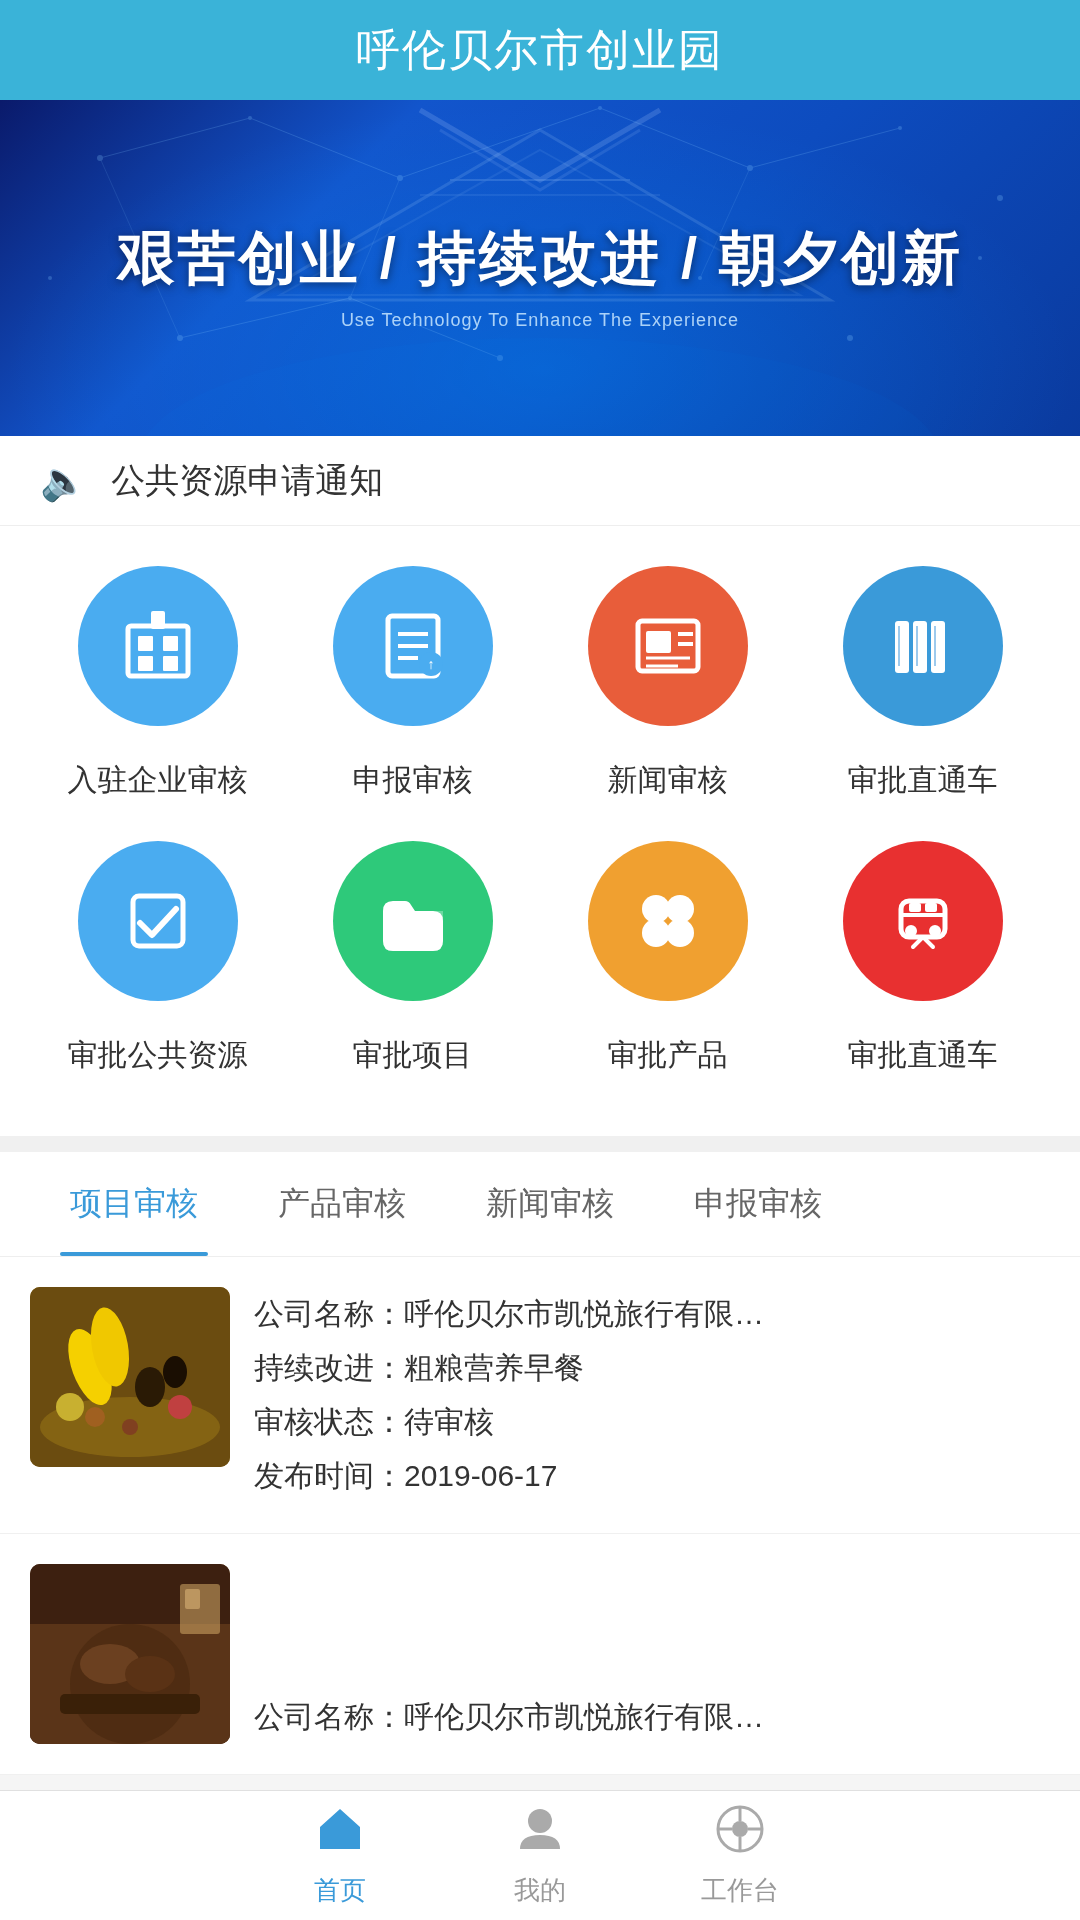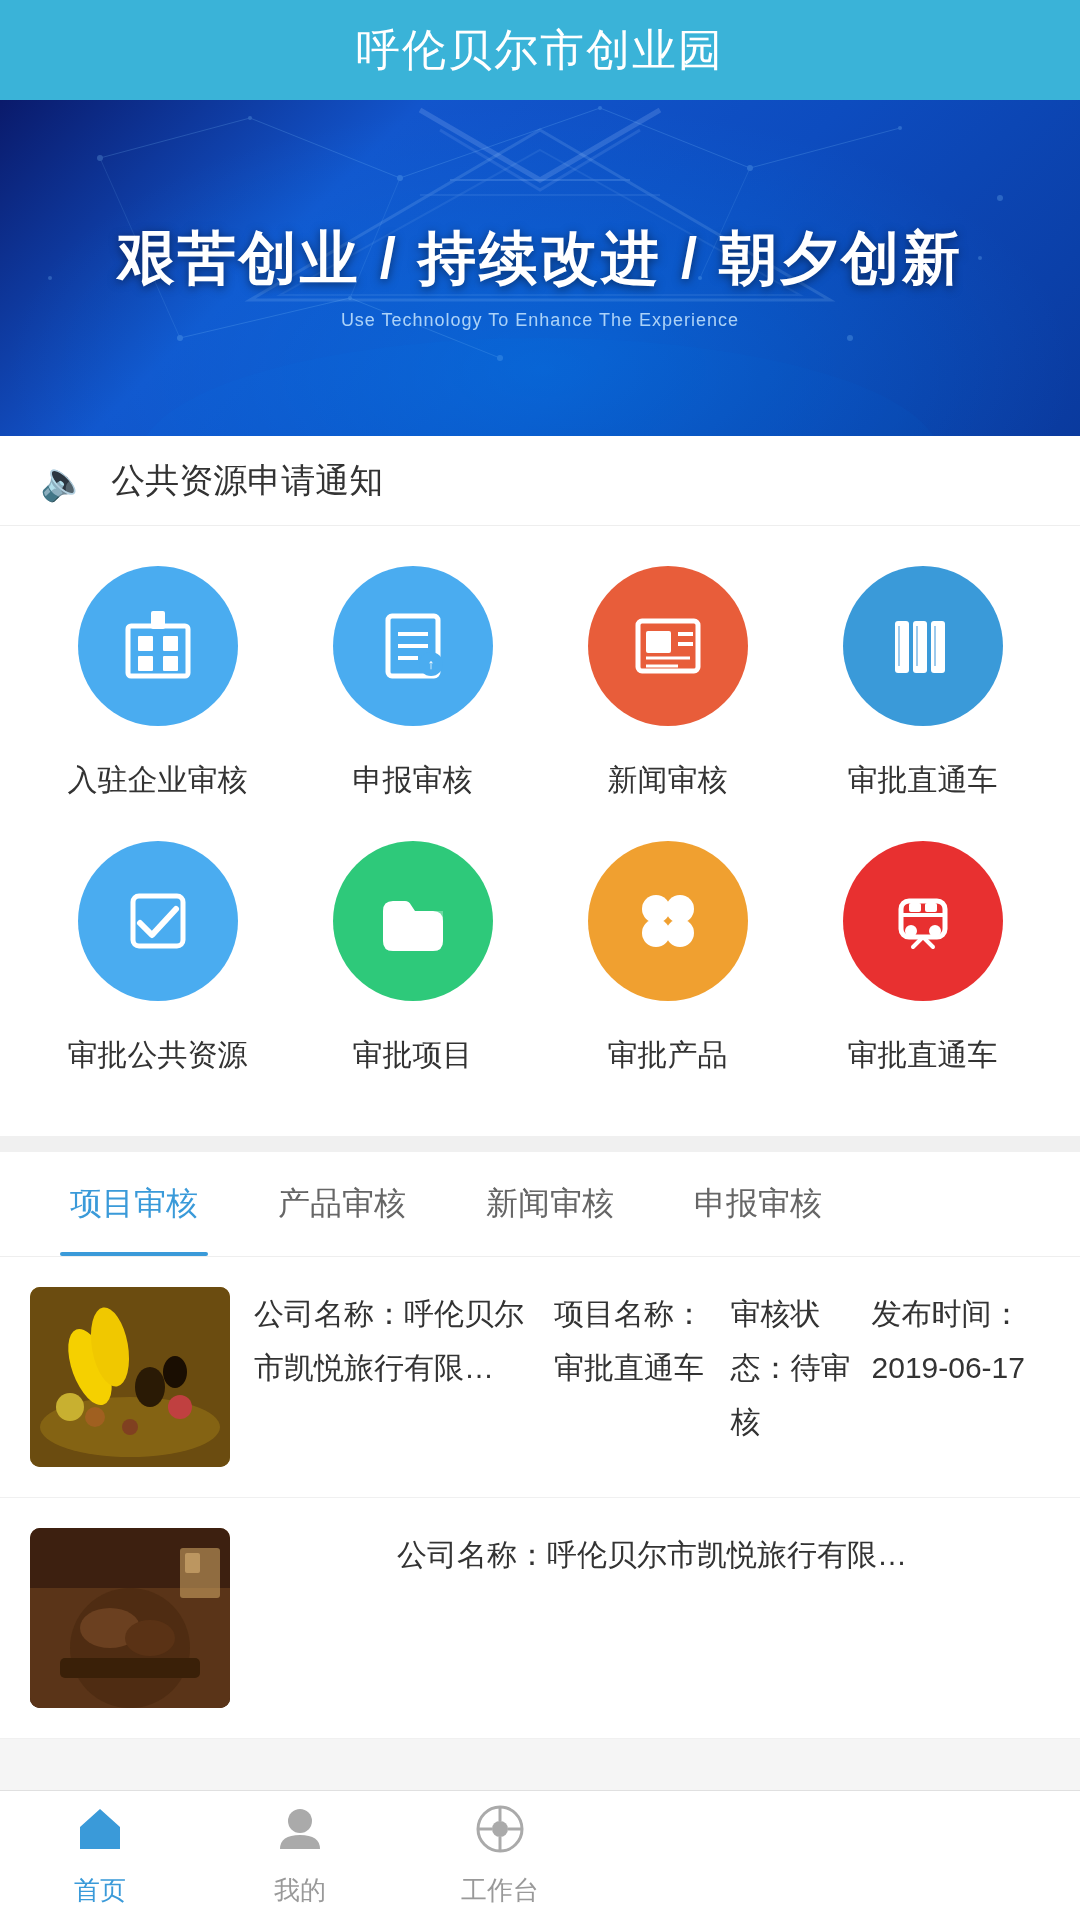--- a/index.html
+++ b/index.html
@@ -195,40 +195,40 @@
     .food-image-2 {
       width: 100%;
       height: 100%;
       background: linear-gradient(160deg, #5a3820 0%, #8B5e30 30%, #3d2010 60%, #7a4820 100%);
       position: relative;
       overflow: hidden;
     }
     .food-details {
       flex: 1;
       display: flex;
-      flex-direction: row;
-      justify-content: center;
+      flex-direction: column;
+      justify-content: flex-end;
     }
     .food-detail-line {
       font-size: 30px;
       color: #333;
       line-height: 1.8;
     }
 
     
     .bottom-nav {
       position: fixed;
       bottom: 0;
       width: 1080px;
       height: 130px;
       background: white;
       border-top: 1px solid #e0e0e0;
       display: flex;
       align-items: center;
-      justify-content: flex-start;
+      justify-content: center;
     }
     .nav-item {
       display: flex;
       flex-direction: column;
       align-items: center;
       cursor: pointer;
       width: 200px;
     }
     .nav-icon {
       font-size: 52px;
@@ -457,21 +457,21 @@
 
           <circle cx="40" cy="120" r="14" fill="#c8b030"></circle>
           <circle cx="65" cy="130" r="10" fill="#a06020"></circle>
           <circle cx="150" cy="120" r="12" fill="#c04040"></circle>
           <circle cx="100" cy="140" r="8" fill="#804020"></circle>
         </svg>
       </div>
     </div>
     <div class="food-details">
       <div class="food-detail-line">公司名称：呼伦贝尔市凯悦旅行有限…</div>
-      <div class="food-detail-line">项目名称：审批直通车</div>
+      <div class="food-detail-line">持续改进：粗粮营养早餐</div>
       <div class="food-detail-line">审核状态：待审核</div>
       <div class="food-detail-line">发布时间：2019-06-17</div>
     </div>
   </div>
 
   <div class="list-item">
     <div class="list-item-image">
       <div class="food-image-2">
         <svg width="200" height="180" viewBox="0 0 200 180">
           <rect width="200" height="180" fill="#3d2010"></rect>

